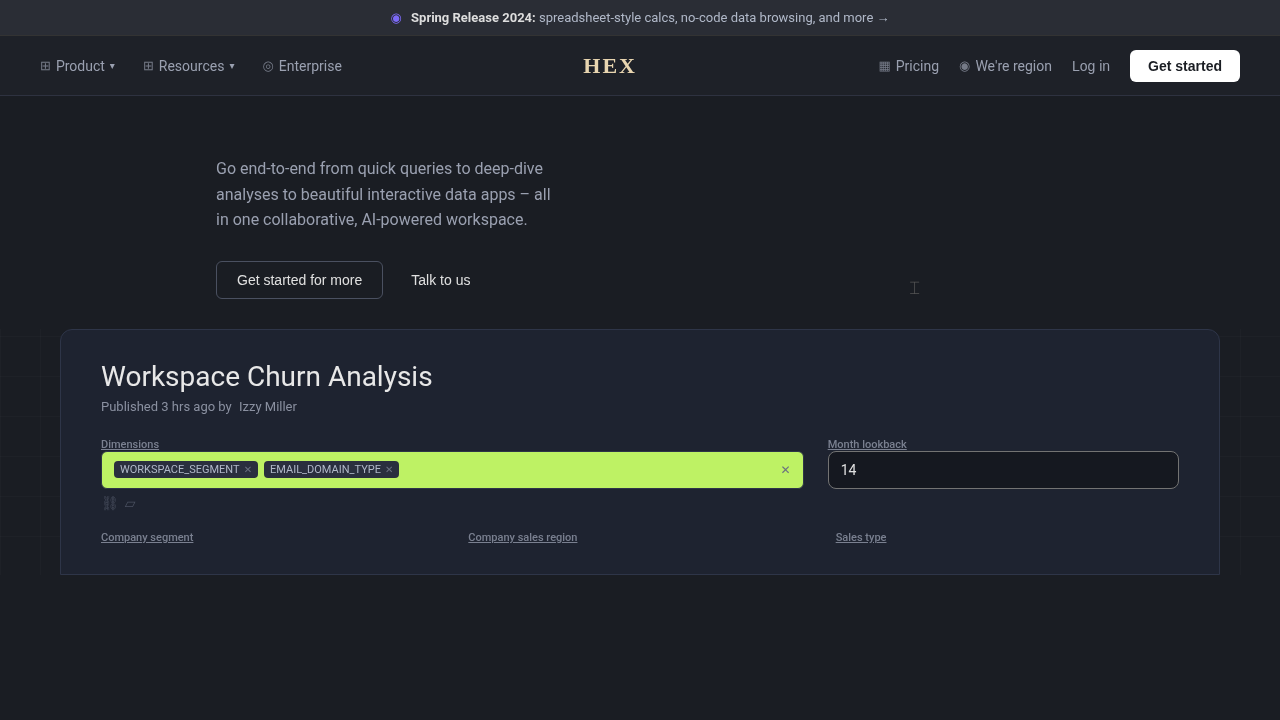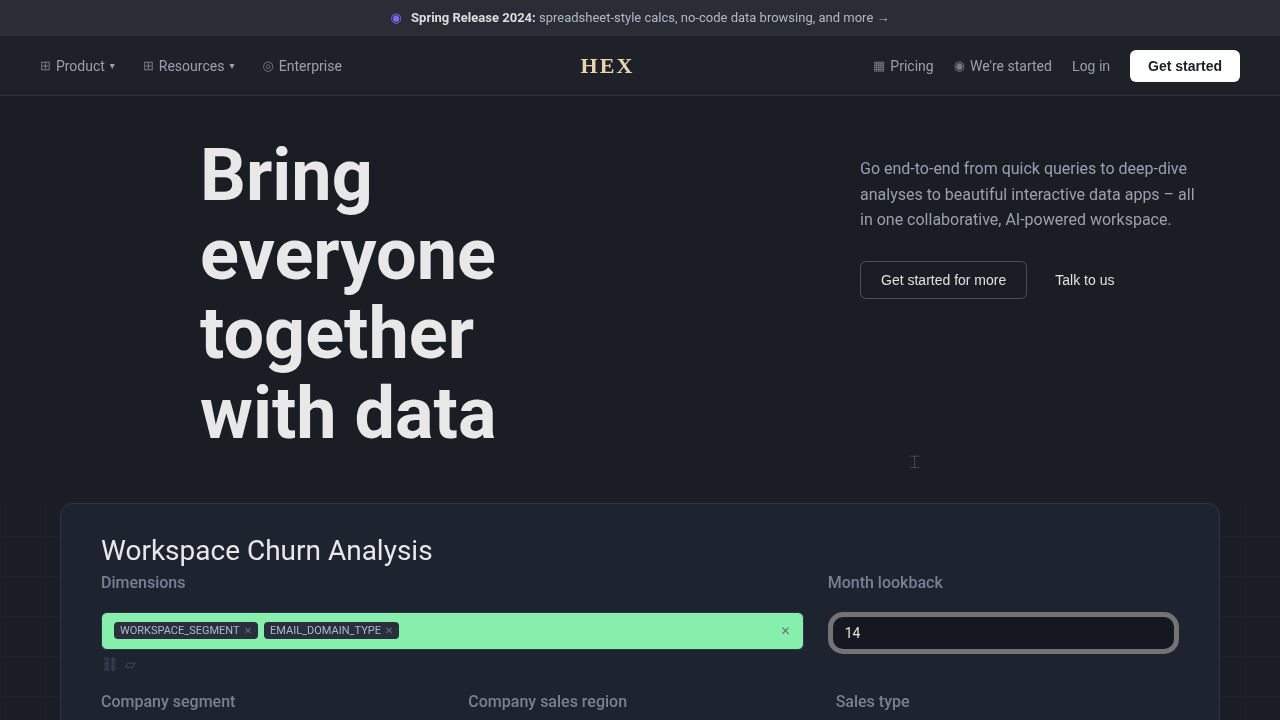--- a/index.html
+++ b/index.html
@@ -161,27 +161,28 @@
     .controls-row {
       display: flex;
       gap: 24px;
       align-items: flex-start;
       margin-bottom: 20px;
     }
     .control-group {
       flex: 1;
     }
     .control-label {
-      font-size: 16px;
+      font-size: 11px;
       color: #7a8090;
-      margin-bottom: 20px;
+      margin-bottom: 0;
       font-weight: 500;
+      text-decoration: underline;
     }
     .tag-input {
-      background: #86efac;
+      background: #bef264;
       border: 1px solid #2e3548;
       border-radius: 6px;
       padding: 8px 12px;
       display: flex;
       align-items: center;
       gap: 6px;
       flex-wrap: wrap;
       min-height: 38px;
     }
     .tag {
@@ -222,22 +223,22 @@
     .controls-row2 {
       display: flex;
       gap: 24px;
       align-items: flex-start;
       position: relative;
     }
 
     
     .number-input {
       background: #151820;
-      border: 5px solid #737373;
-      border-radius: 15px;
+      border: 1px solid #737373;
+      border-radius: 8px;
       padding: 8px 12px;
       font-size: 14px;
       color: #e0e0e0;
       min-height: 38px;
       display: flex;
       align-items: center;
     }
 
     
     .grid-bg {
@@ -281,51 +282,47 @@
     </div>
   </div>
   <div class="logo">HEX</div>
   <div class="nav-right">
     <div class="nav-item">
       <span class="icon">▦</span>
       <span>Pricing</span>
     </div>
     <div class="nav-item">
       <span class="icon">◉</span>
-      <span>We're started</span>
+      <span>We're region</span>
     </div>
     <button class="btn-login">Log in</button>
     <button class="btn-get-started">Get started</button>
   </div>
 </nav>
 
 <div class="main-content">
   <div class="grid-bg"></div>
 
   <div class="hero">
-    <div class="hero-left">
-      <h1 class="hero-title">
-        <span>Bring</span><br>
-        <span>everyone</span><br>
-        <span>together</span><br>
-        <span>with data</span>
-      </h1>
-    </div>
     <div class="hero-right">
       <p class="hero-desc">Go end-to-end from quick queries to deep-dive analyses to beautiful interactive data apps – all in one collaborative, AI-powered workspace.</p>
       <div class="hero-buttons">
         <button class="btn-primary-outline">Get started for more</button>
         <button class="btn-secondary">Talk to us</button>
       </div>
     </div>
     <div class="cursor-indicator" style="font-size:18px;color:#555;">⌶</div>
   </div>
 
   <div class="workspace-section">
     <h2 class="workspace-title">Workspace Churn Analysis</h2>
+    <div class="workspace-meta">
+      <span>Published 3 hrs ago by</span>
+      <span style="color:#8a90a0; margin-left:4px;">Izzy Miller</span>
+    </div>
 
     <div class="controls-row">
       <div class="control-group" style="flex:2;">
         <div class="control-label">Dimensions</div>
         <div class="tag-input">
           <div class="tag">
             <span>WORKSPACE_SEGMENT</span>
             <span class="tag-x">✕</span>
           </div>
           <div class="tag">

